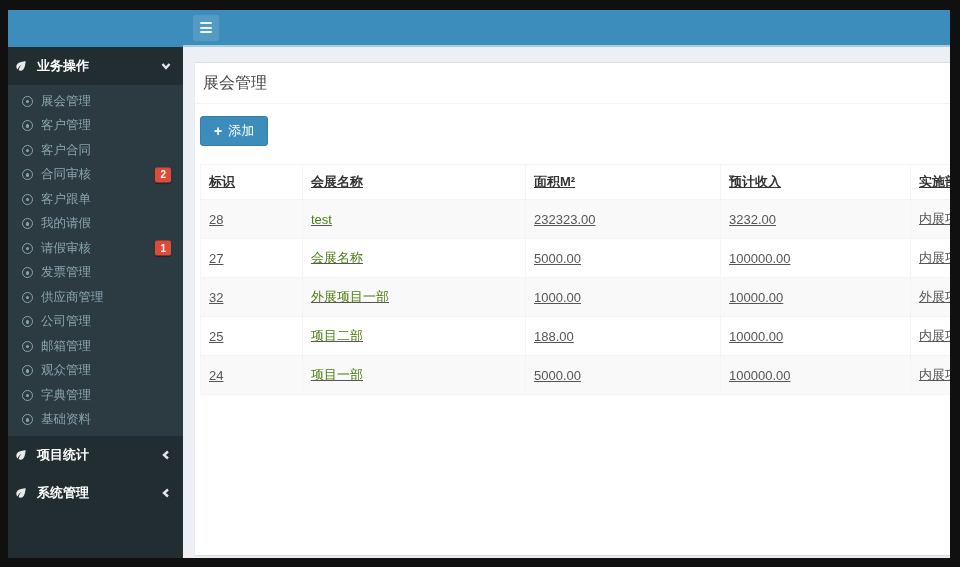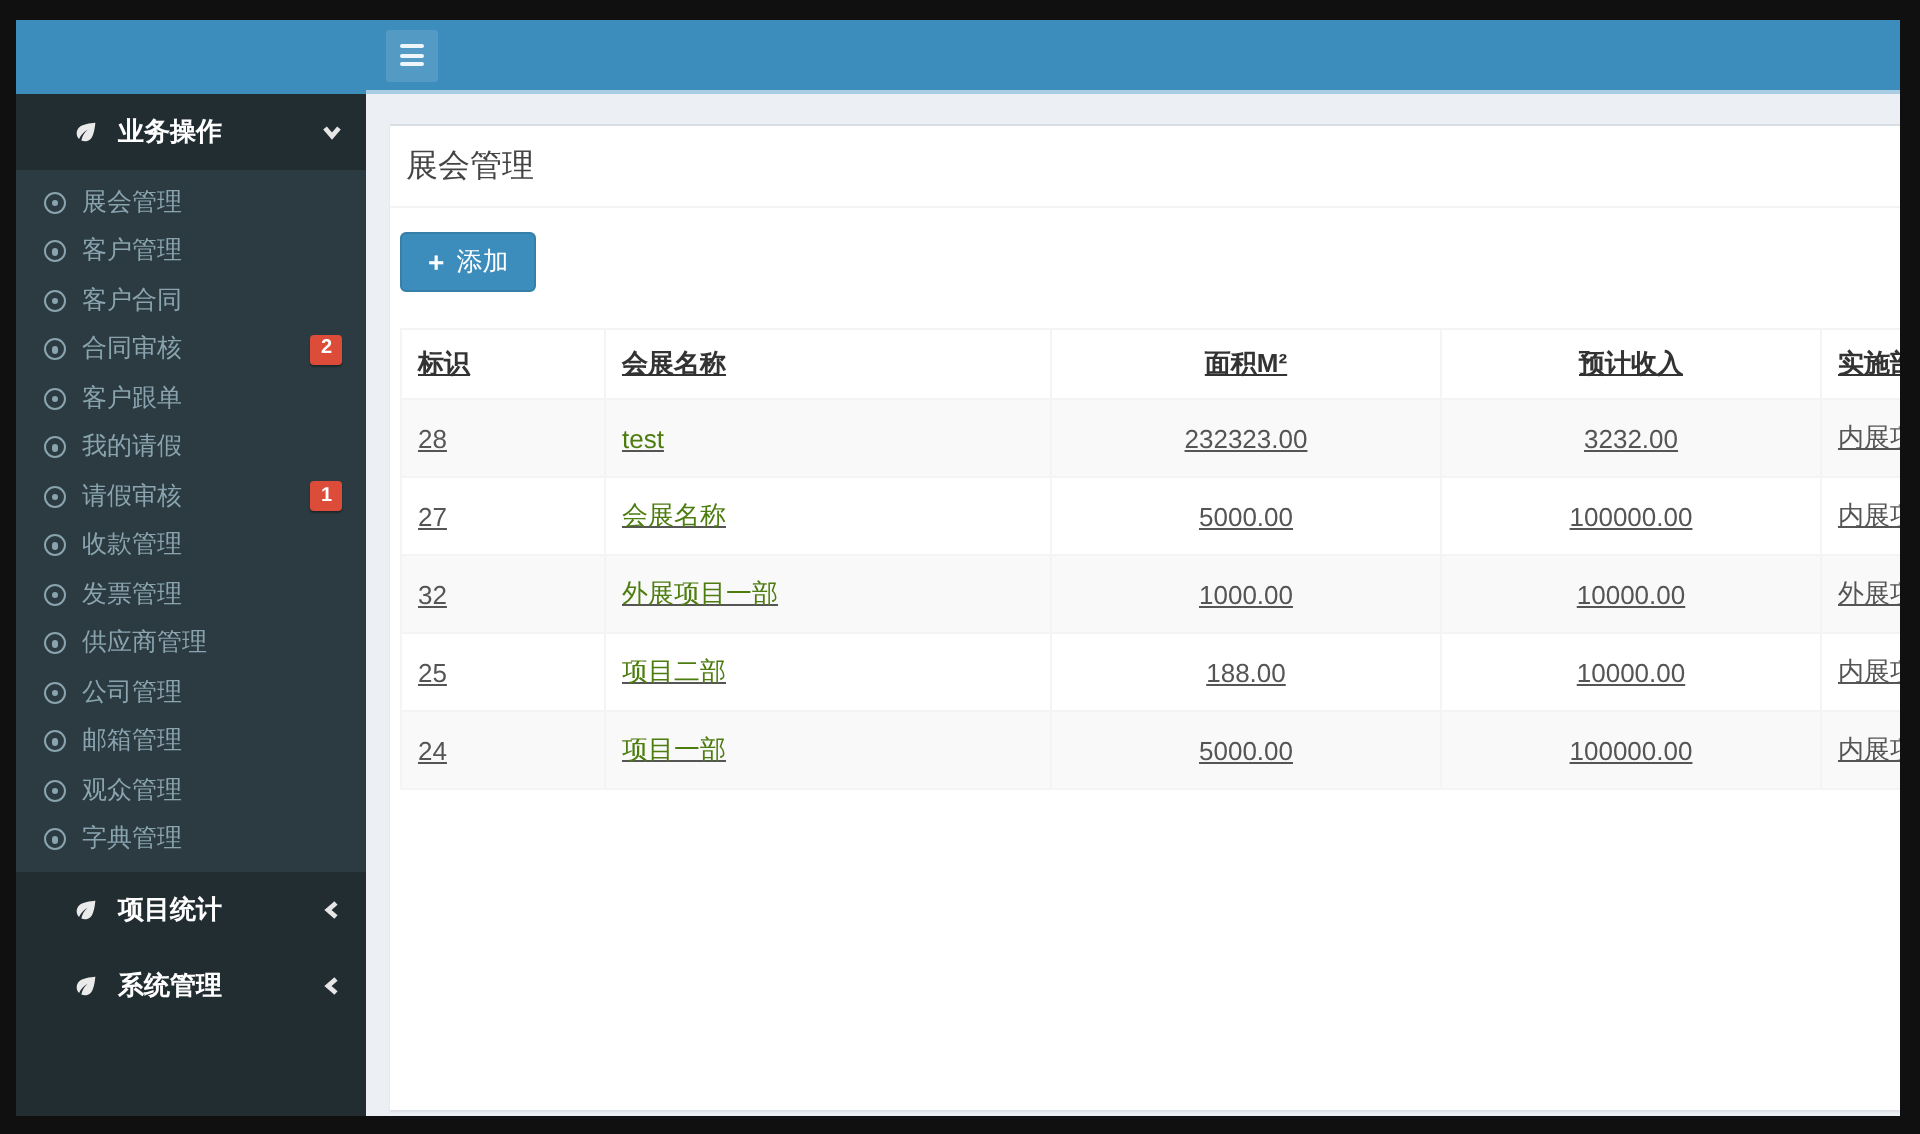--- a/index.html
+++ b/index.html
@@ -6,21 +6,21 @@
   html,body { width:960px; height:567px; }
   body { font-family:"Liberation Sans","DejaVu Sans",sans-serif; background:#000; }
 
   .frame { position:relative; width:960px; height:567px; background:#101010; overflow:hidden; }
   .app { position:absolute; left:8px; top:10px; width:942px; height:548px; display:flex; overflow:hidden; }
 
   
   .sidebar { width:175px; min-width:175px; background:#222d32; display:flex; flex-direction:column; overflow:hidden; }
   .logo { height:37px; min-height:37px; background:#3c8dbc; }
   .menu { flex:1; }
-  .section-header { position:relative; height:38px; display:flex; align-items:center; padding:0 28px; color:#fff; font-size:13px; font-weight:600; cursor:pointer; }
+  .section-header { position:relative; height:38px; display:flex; align-items:center; padding:0 6px; color:#fff; font-size:13px; font-weight:600; cursor:pointer; }
   .section-header .leaf { width:14px; height:14px; margin-right:9px; flex:none; color:#eaeaea; }
   .section-header .leaf svg { width:14px; height:14px; display:block; fill:currentColor; }
   .section-header .chev { position:absolute; right:12px; width:10px; height:10px; color:#e6e6e6; }
   .section-header .chev svg { width:10px; height:10px; display:block; stroke:currentColor; stroke-width:2.4; fill:none; }
 
   .submenu { background:#2c3b41; list-style:none; padding:4px 0; }
   .submenu li { position:relative; height:24.5px; display:flex; align-items:center; padding-left:14px; color:#8aa4af; font-size:12.5px; cursor:pointer; }
   .dotcirc { position:relative; width:11px; height:11px; min-width:11px; border:1.4px solid currentColor; border-radius:50%; margin-right:8px; }
   .dotcirc::after { content:""; position:absolute; left:50%; top:50%; width:3.5px; height:3.5px; margin:-1.75px 0 0 -1.75px; background:currentColor; border-radius:50%; }
   .badge { position:absolute; right:12px; top:50%; transform:translateY(-50%); background:#dd4b39; color:#fff; font-size:10px; font-weight:bold; line-height:1; padding:2.5px 5px; border-radius:2px; box-shadow:0 1px 1px rgba(0,0,0,.35); }
@@ -37,21 +37,21 @@
   .box-title { font-size:16px; color:#444; font-weight:normal; }
   .box-body { padding:12px 0 10px 5px; }
 
   .btn-add { display:inline-flex; align-items:center; gap:6px; background:#3c8dbc; border:1px solid #367fa9; color:#fff; font-size:13px; font-family:inherit; padding:5px 13px; border-radius:3px; cursor:pointer; margin-bottom:18px; }
   .btn-add .plus { font-weight:bold; font-size:14px; line-height:1; }
 
   table.grid { width:950px; table-layout:fixed; border-collapse:collapse; font-size:13px; }
   .grid th, .grid td { border:1px solid #f4f4f4; padding:10px 8px; text-align:left; overflow:hidden; white-space:nowrap;text-decoration:underline; }
   .grid th { font-weight:bold; color:#333; padding:8px; }
   .grid td { color:#555; }
-  .grid th.num, .grid td.num { text-align:center; }
+  .grid th.num, .grid td.num { text-align:left; }
   .grid tbody tr:nth-child(odd) { background:#f9f9f9; }
   .grid a.namelink { color:#4d7c0f; text-decoration:none; cursor:pointer; }
 </style>
 </head>
 <body>
 
 <div class="frame">
   <div class="app">
 
     <aside class="sidebar">
@@ -98,24 +98,20 @@
               <span class="dotcirc"></span>
               <span>我的请假</span>
             </li>
           <li>
               <span class="dotcirc"></span>
               <span>请假审核</span>
               <span class="badge">1</span>
             </li>
           <li>
               <span class="dotcirc"></span>
-              <span>收款管理</span>
-            </li>
-          <li>
-              <span class="dotcirc"></span>
               <span>发票管理</span>
             </li>
           <li>
               <span class="dotcirc"></span>
               <span>供应商管理</span>
             </li>
           <li>
               <span class="dotcirc"></span>
               <span>公司管理</span>
             </li>
@@ -123,20 +119,24 @@
               <span class="dotcirc"></span>
               <span>邮箱管理</span>
             </li>
           <li>
               <span class="dotcirc"></span>
               <span>观众管理</span>
             </li>
           <li>
               <span class="dotcirc"></span>
               <span>字典管理</span>
+            </li>
+          <li>
+              <span class="dotcirc"></span>
+              <span>基础资料</span>
             </li>
         </ul>
 
         <div class="section-header">
           <span class="leaf">
             <svg viewBox="0 0 24 24">
                 <path d="M6.05 8.05c-2.73 2.73-2.73 7.15-.02 9.88 1.47-3.4 4.09-6.24 7.36-7.93-2.77 2.34-4.71 5.61-5.39 9.32 2.6 1.23 5.8.78 7.95-1.37C19.43 14.47 20 4 20 4S9.53 4.57 6.05 8.05z"></path>
               </svg>
           </span>
           <span>项目统计</span>

